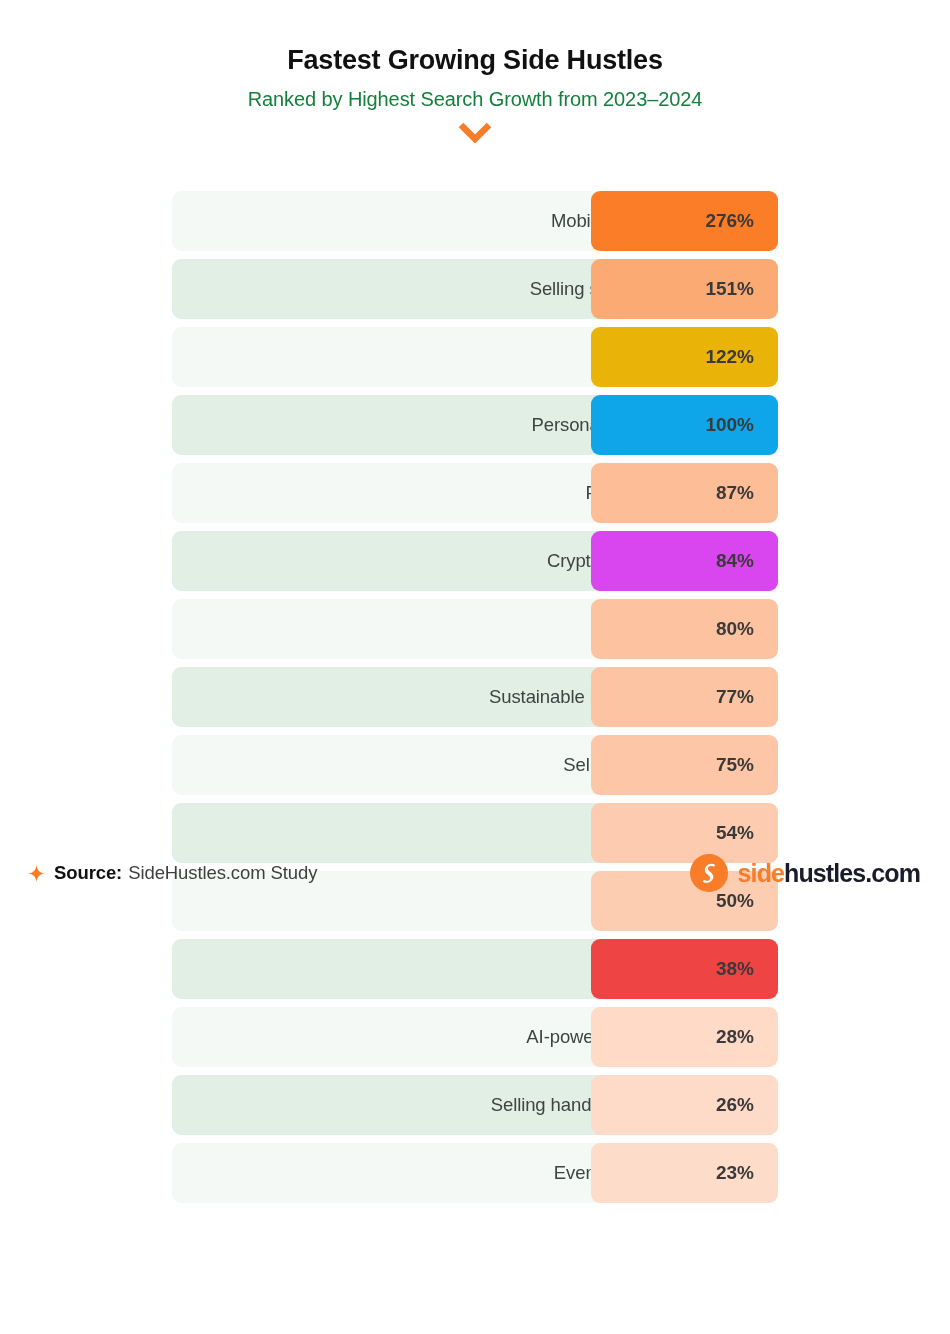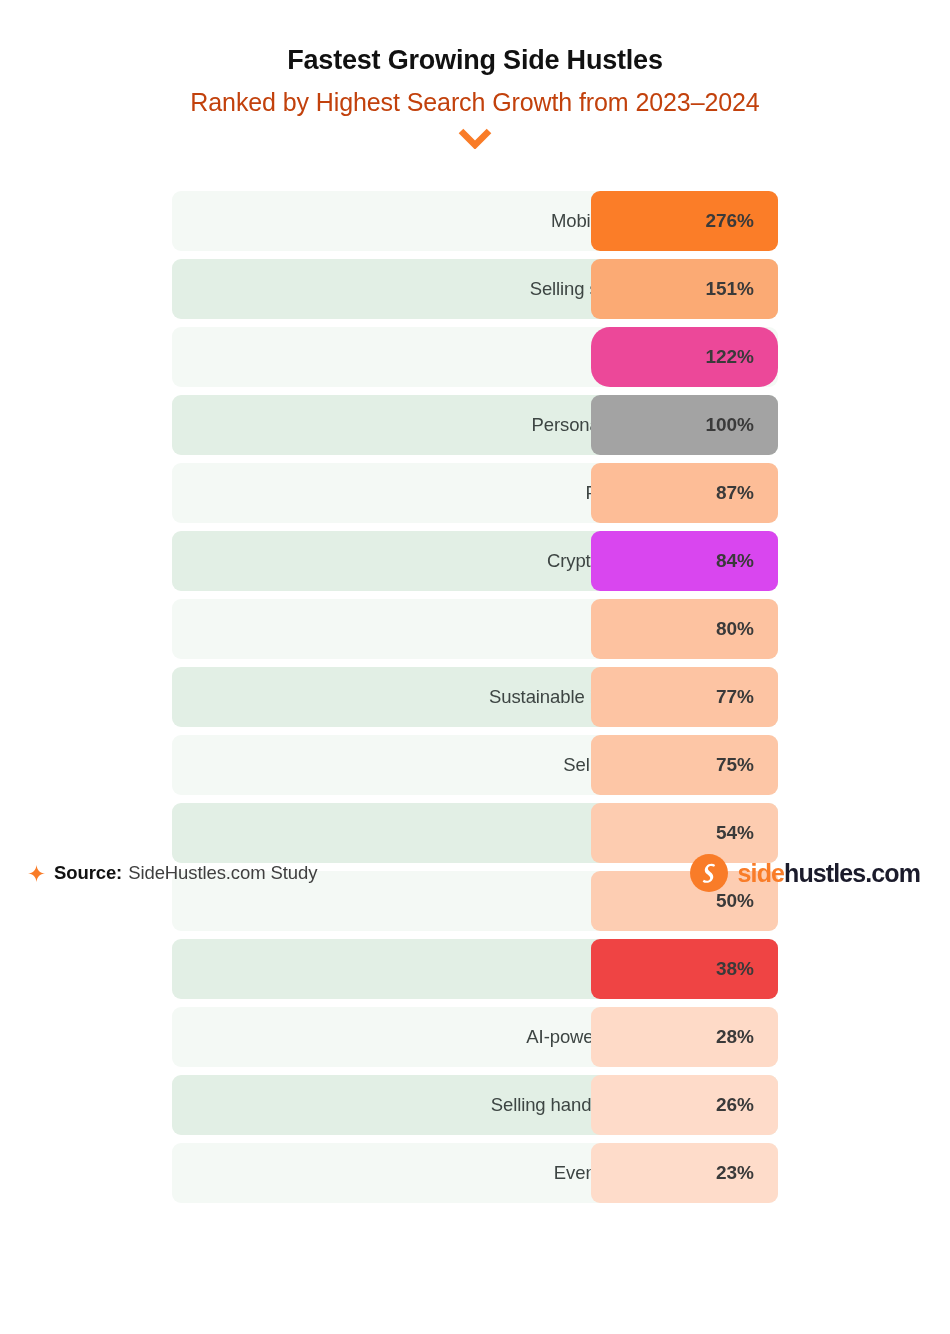--- a/index.html
+++ b/index.html
@@ -30,23 +30,23 @@
   }
   .title {
     font-size: 27px;
     font-weight: 700;
     color: #111111;
     letter-spacing: -0.2px;
     line-height: 1.2;
     margin: 0;
   }
   .subtitle {
-    font-size: 25px;
+    font-size: 20px;
     font-weight: 400;
-    color: #c2410c;
+    color: #15803d;
     margin: 11px 0 0 0;
     line-height: 1.2;
     letter-spacing: -0.1px;
   }
   .chevron-wrap {
     margin-top: 9px;
     height: 24px;
     display: flex;
     align-items: center;
     justify-content: center;
@@ -176,27 +176,27 @@
         </div>
       </div>
       <div class="row tint-b">
         <div class="row-label">Selling stock photos online</div>
         <div class="bar" style="background: rgb(251, 170, 116);">
           <span class="bar-value">151%</span>
         </div>
       </div>
       <div class="row tint-a">
         <div class="row-label">Crypto trading</div>
-        <div class="bar" style="background: #ec4899; border-radius: 19px;">
+        <div class="bar" style="background: #eab308;">
           <span class="bar-value">122%</span>
         </div>
       </div>
       <div class="row tint-b">
         <div class="row-label">Personal shopping service</div>
-        <div class="bar" style="background: #a3a3a3;">
+        <div class="bar" style="background: #0ea5e9;">
           <span class="bar-value">100%</span>
         </div>
       </div>
       <div class="row tint-a">
         <div class="row-label">Food delivery driver</div>
         <div class="bar" style="background: rgb(253, 189, 151);">
           <span class="bar-value">87%</span>
         </div>
       </div>
       <div class="row tint-b">

